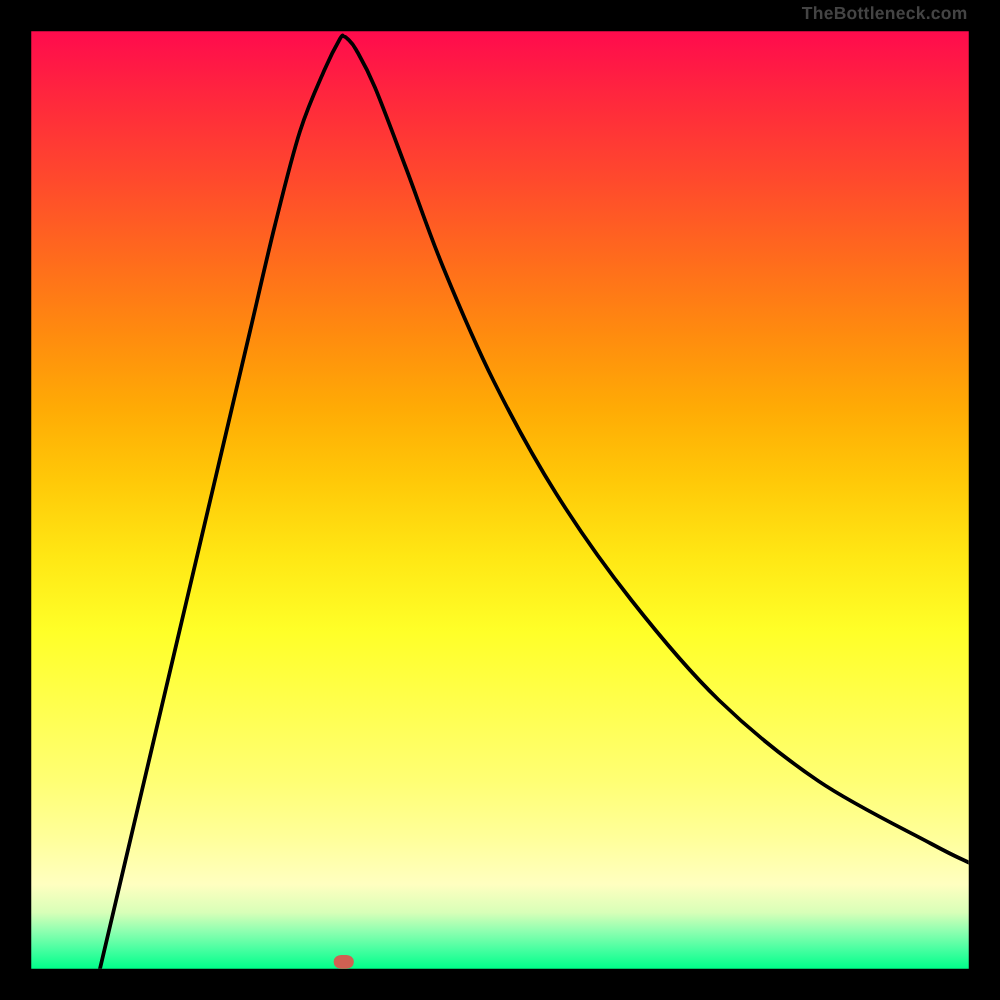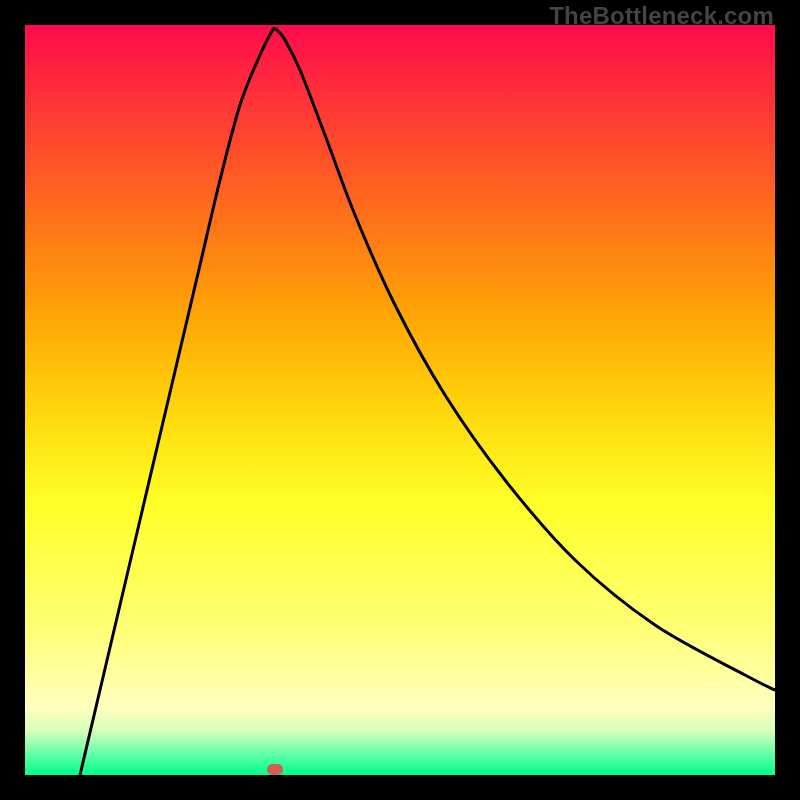--- a/index.html
+++ b/index.html
@@ -16,21 +16,21 @@
           #ffe714 56%,
           #ffff28 64%,
           #ffff4e 72%,
           #ffff74 80%,
           #ffff9a 86%,
           #ffffc0 91%,
           #d8ffb8 94%,
           #8effb0 96%,
           #45ffa0 98%,
           #00ff8a 100%)}
-  .brand{position:absolute;right:26px;top:2px;color:#444;font-size:24px;font-weight:600;letter-spacing:.2px}
+  .brand{position:absolute;right:26px;top:2px;color:#444;font-size:14px;font-weight:600;letter-spacing:.2px}
   svg.curve{position:absolute;left:25px;top:25px;pointer-events:none}
   .marker{position:absolute;width:16px;height:11px;border-radius:6px/5px;background:#d06052;left:267px;top:764px}
 </style>
 </head>
 <body>
 
 <div class="frame">
   <div class="plot"></div>
 
   <svg class="curve" width="750" height="750" viewBox="0 0 750 750">

